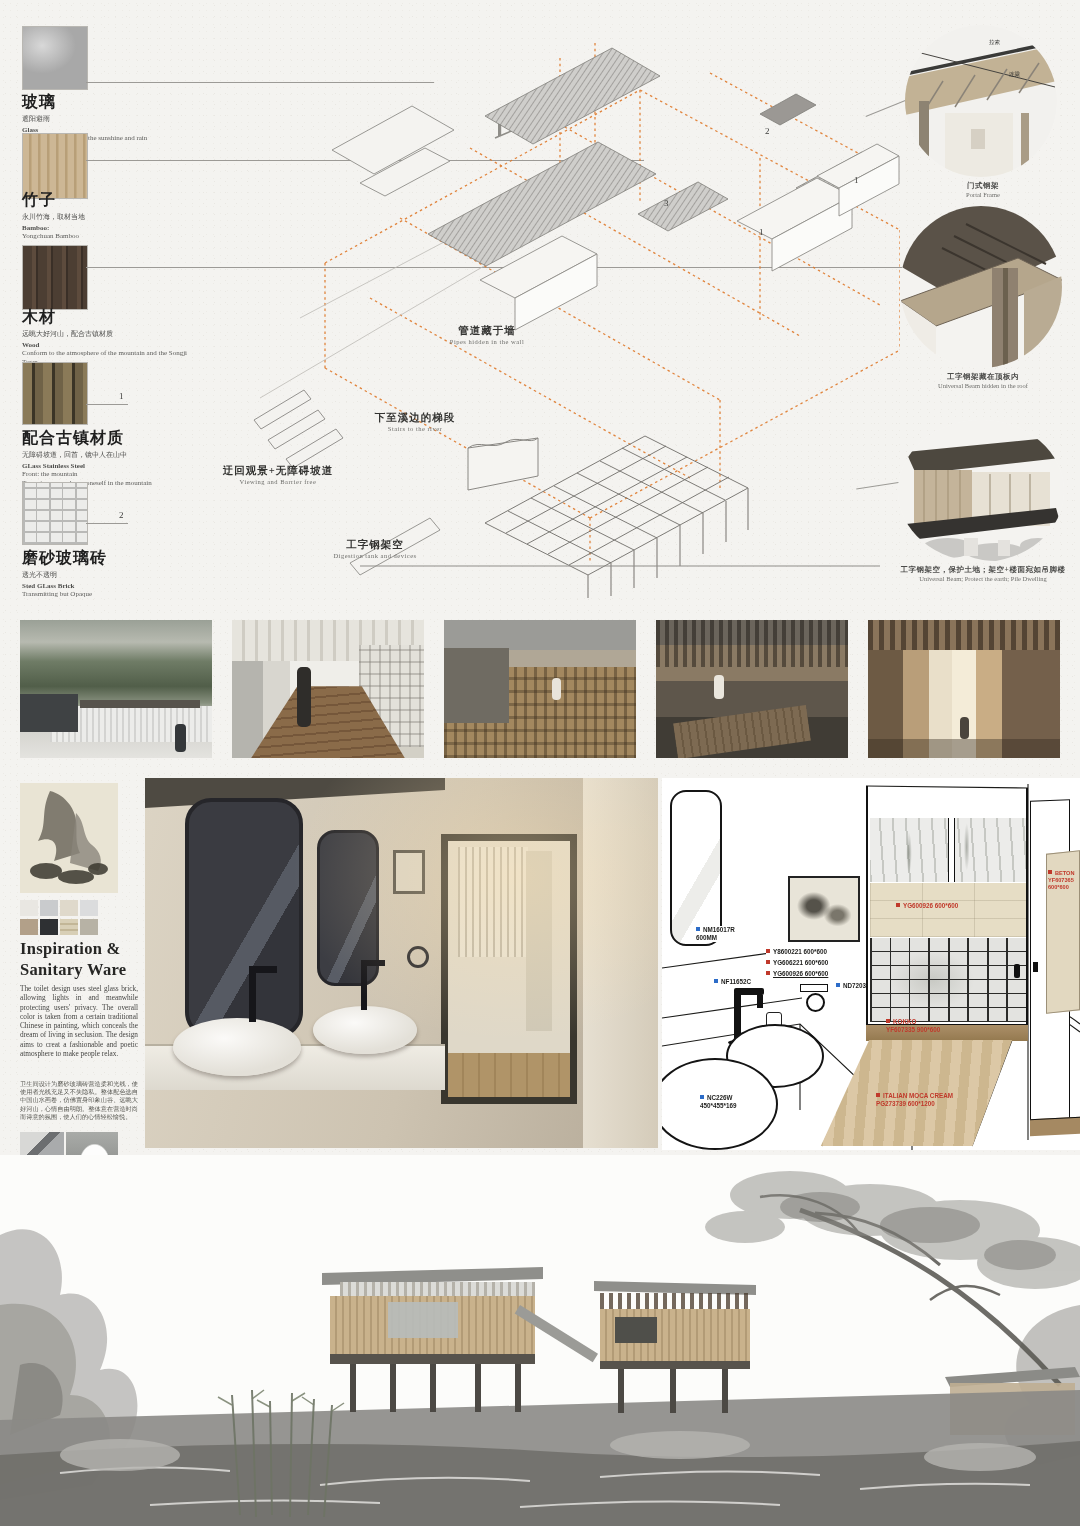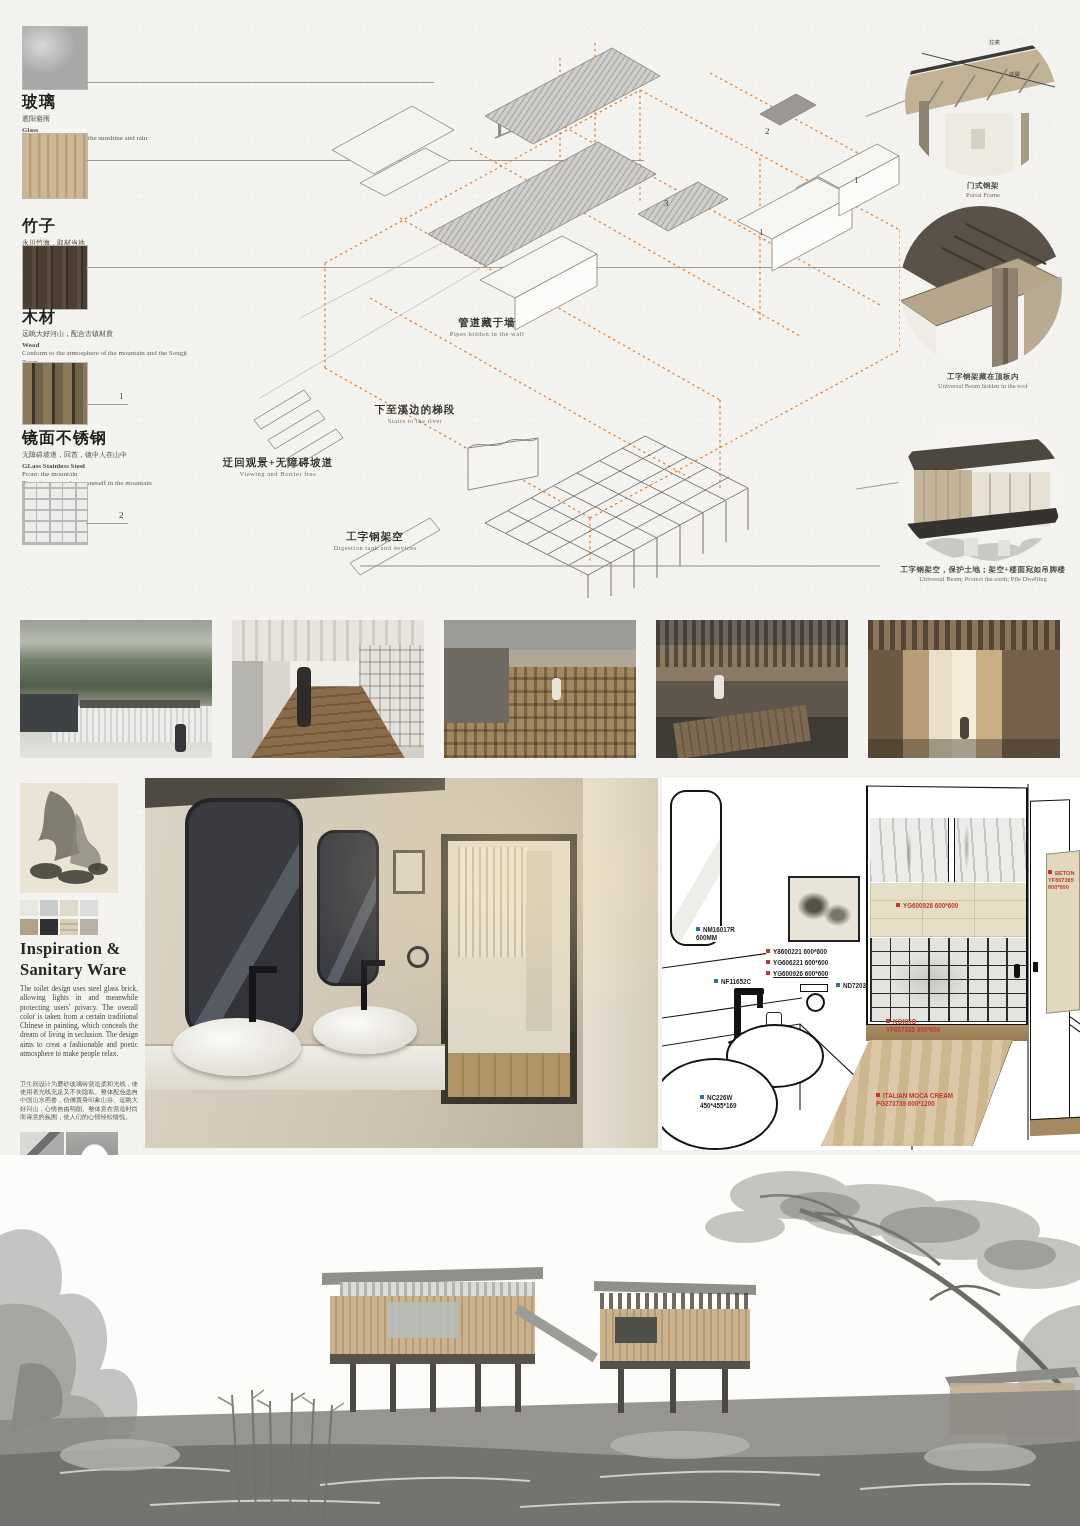--- a/index.html
+++ b/index.html
@@ -19,21 +19,21 @@
   .sw-wood{background:repeating-linear-gradient(90deg,#4c3e33 0 9px,#5d4b3d 9px 13px,#3a2f27 13px 15px);}
   .sw-mirror{background:repeating-linear-gradient(90deg,#8a7a58 0 9px,#3a3426 9px 12px,#6f6247 12px 20px),#6f6247;}
   .sw-brick{background:repeating-linear-gradient(90deg,#b9b9b7 0 1.5px,transparent 1.5px 13px),repeating-linear-gradient(0deg,#b9b9b7 0 1.5px,transparent 1.5px 11px),#ececea;}
   .mat-zh{font-size:16px;font-weight:bold;color:#1f1f1f;letter-spacing:1px;}
   .mat-sub{font-size:7px;color:#4a4a48;margin-top:1px;}
   .mat-en{font-size:7px;font-weight:bold;color:#4f4f4d;margin-top:2px;}
   .mat-desc{font-size:7px;color:#5c5c5a;line-height:9px;width:175px;}
   .lead{position:absolute;height:1px;background:#9c9a96;}
   .marker-num{position:absolute;font-size:9px;color:#3c3c3a;font-family:"Liberation Serif",serif;}
   
-  .ax-label{position:absolute;text-align:center;transform:translateX(-50%);width:180px;}
+  .ax-label{position:absolute;text-align:center;transform:translateX(-50%);width:180px;margin-top:8px;}
   .ax-zh{font-size:10.5px;font-weight:bold;color:#333331;letter-spacing:1px;}
   .ax-en{font-size:6.5px;color:#6e6e6b;letter-spacing:.5px;}
   
   .circle{border-radius:50%;overflow:hidden;background:#f7f6f4;box-shadow:0 0 0 1px rgba(160,158,152,.0);}
   .det-cap{position:absolute;text-align:center;transform:translateX(-50%);width:230px;}
   .det-zh{font-size:7.5px;font-weight:bold;color:#4c4c4a;letter-spacing:.5px;}
   .det-en{font-size:6.5px;color:#6e6e6b;}
   .ann{position:absolute;font-size:5.5px;color:#2e2e2c;}
   
   .shot{position:absolute;top:620px;height:138px;width:192px;overflow:hidden;background:#cfcec9;}
@@ -55,45 +55,51 @@
 
   <div class="abs swatch sw-glass" style="top:26px;height:62px;"></div>
   <div class="abs" style="left:22px;top:92px;">
     <div class="mat-zh">玻璃</div>
     <div class="mat-sub">遮阳避雨</div>
     <div class="mat-en">Glass</div>
     <div class="mat-desc pre">To protect people from the sunshine and rain</div>
   </div>
 
   <div class="abs swatch sw-bamboo" style="top:133px;height:64px;"></div>
-  <div class="abs" style="left:22px;top:216px;">
+  <div class="abs" style="left:22px;top:190px;">
     <div class="mat-zh">竹子</div>
     <div class="mat-sub">永川竹海，取材当地</div>
     <div class="mat-en">Bamboo:</div>
     <div class="mat-desc pre">Yongchuan Bamboo</div>
   </div>
 
   <div class="abs swatch sw-wood" style="top:245px;height:63px;"></div>
   <div class="abs" style="left:22px;top:307px;">
     <div class="mat-zh">木材</div>
     <div class="mat-sub">远眺大好河山，配合古镇材质</div>
     <div class="mat-en">Wood</div>
     <div class="mat-desc pre">Conform to the atmosphere of the mountain and the Songji Town</div>
   </div>
 
   <div class="abs swatch sw-mirror" style="top:362px;height:61px;"></div>
   <div class="abs" style="left:22px;top:428px;">
-    <div class="mat-zh">镜面不锈钢</div>
+    <div class="mat-zh">配合古镇材质</div>
     <div class="mat-sub">无障碍坡道，回首，镜中人在山中</div>
     <div class="mat-en">GLass Stainless Steel</div>
     <div class="mat-desc pre">Front: the mountain
 Turn aims around: see oneself in the mountain</div>
   </div>
 
   <div class="abs swatch sw-brick" style="top:482px;height:61px;"></div>
+  <div class="abs" style="left:22px;top:548px;">
+    <div class="mat-zh">磨砂玻璃砖</div>
+    <div class="mat-sub">透光不透明</div>
+    <div class="mat-en">Sted GLass Brick</div>
+    <div class="mat-desc pre">Transmitting but Opaque</div>
+  </div>
 
   <div class="lead" style="left:86px;top:82px;width:348px;"></div>
   <div class="lead" style="left:86px;top:160px;width:558px;"></div>
   <div class="lead" style="left:86px;top:267px;width:818px;"></div>
   <div class="lead" style="left:86px;top:404px;width:42px;"></div>
   <span class="marker-num" style="left:119px;top:391px;">1</span>
   <div class="lead" style="left:86px;top:523px;width:42px;"></div>
   <span class="marker-num" style="left:119px;top:510px;">2</span>
   <div class="lead" style="left:864px;top:107px;width:48px;transform:rotate(-22deg);"></div>
   <div class="lead" style="left:856px;top:485px;width:46px;transform:rotate(-9deg);"></div>

